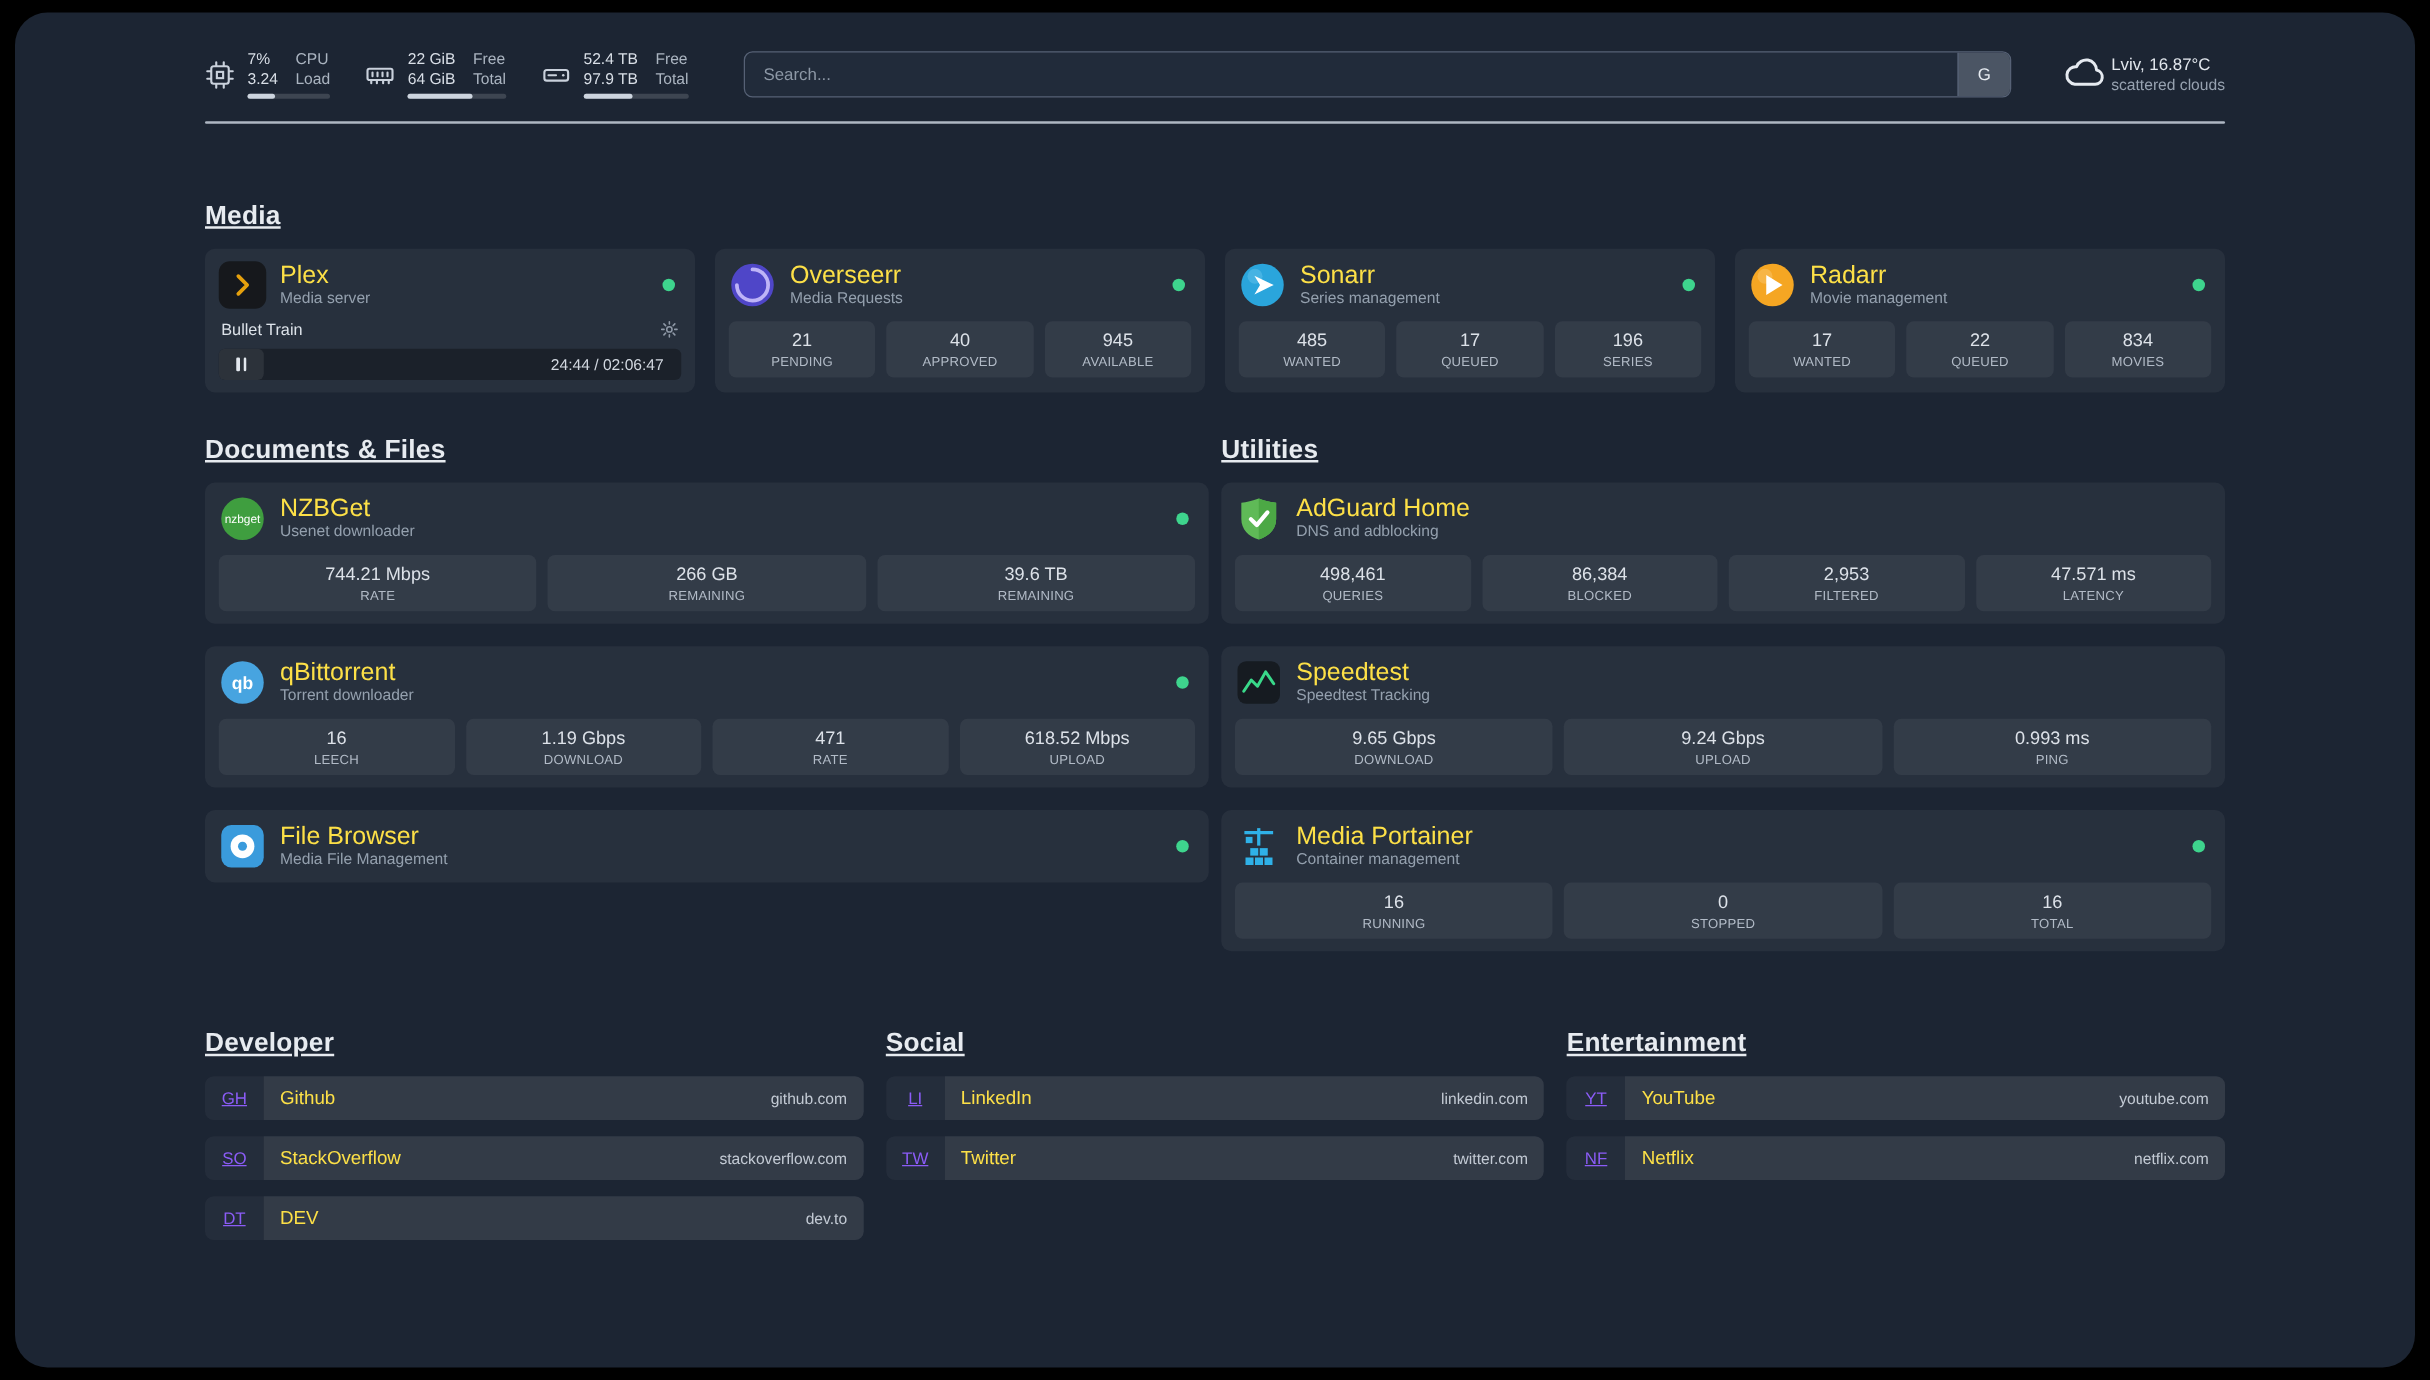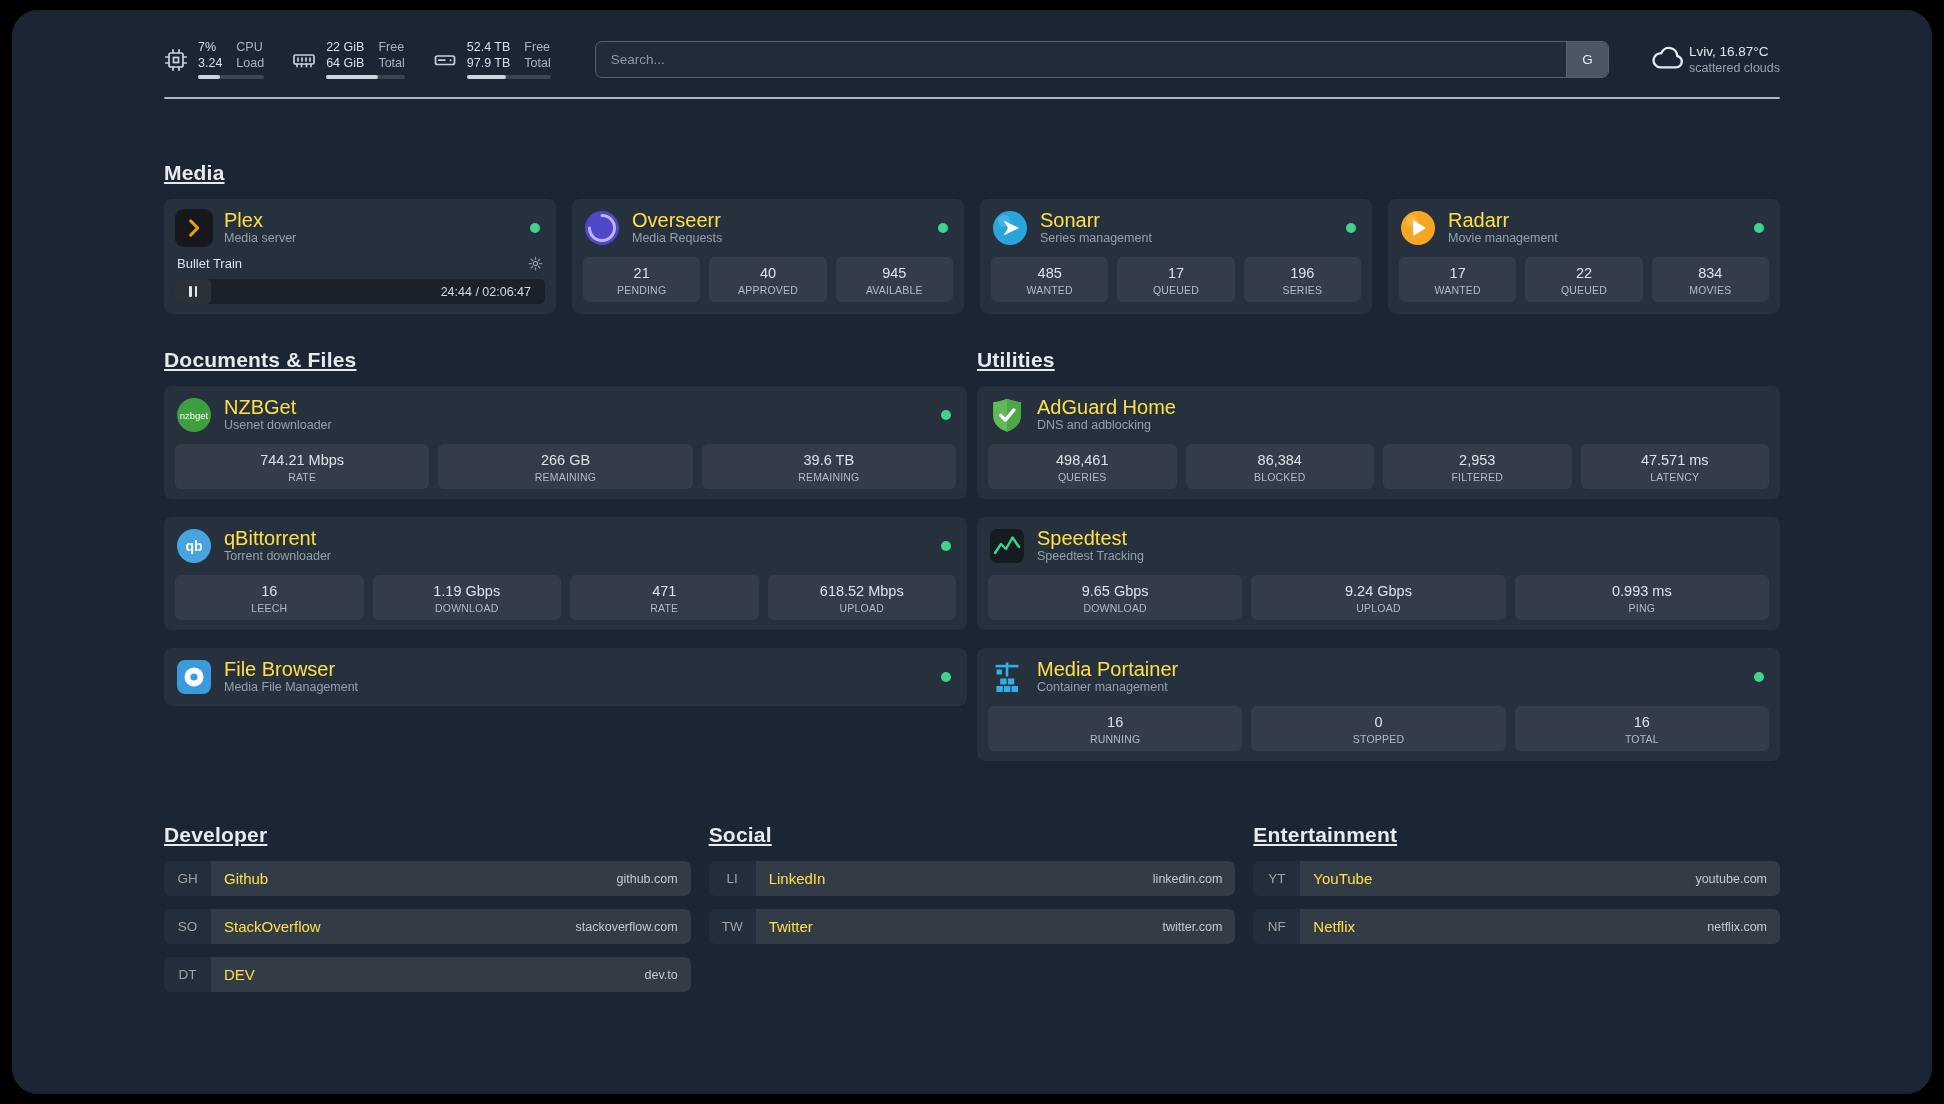--- a/index.html
+++ b/index.html
@@ -73,22 +73,22 @@
   .pause { width:36px; height:25px; background:rgba(255,255,255,0.08); border-radius:5px;
            display:flex; align-items:center; justify-content:center; gap:3px; cursor:pointer; flex:none; }
   .pause i { display:block; width:2.5px; height:11px; background:#e3e8ee; border-radius:1px; }
   .time { margin-left:auto; font-size:12.5px; color:#d2d8e0; white-space:nowrap; }
 
   
   .bookmarks { display:grid; grid-template-columns:repeat(3,1fr); gap:18px; margin-top:62px; }
   .bm-rows { display:flex; flex-direction:column; gap:13px; }
   .bm-row { display:flex; height:35px; cursor:pointer; }
   .bm-abbr { width:47px; flex:none; display:flex; align-items:center; justify-content:center;
-             font-size:13.5px; color:#a3a3a3; background:rgba(255,255,255,0.04);
-             border-radius:7px 0 0 7px; }
+             font-size:13.5px; color:#8b5cf6; background:rgba(255,255,255,0.04);
+             border-radius:7px 0 0 7px;text-decoration:underline; }
   .bm-pill { flex:1; background:rgba(255,255,255,0.10); border-radius:0 7px 7px 0;
              display:flex; align-items:center; padding:0 13px; min-width:0; }
   .bm-name { font-size:15px; color:#fde047; }
   .bm-url { margin-left:auto; font-size:12.5px; color:#c3cad4; }
 </style>
 </head>
 <body>
 
 <div class="app">
 <div class="container">

